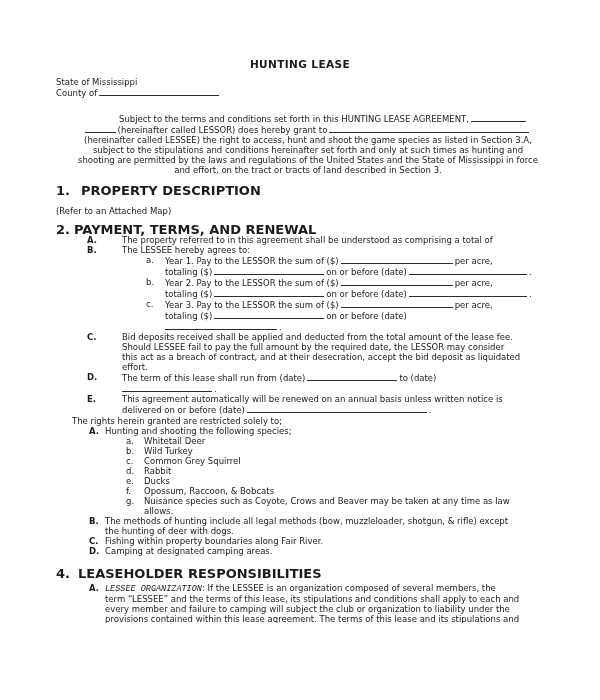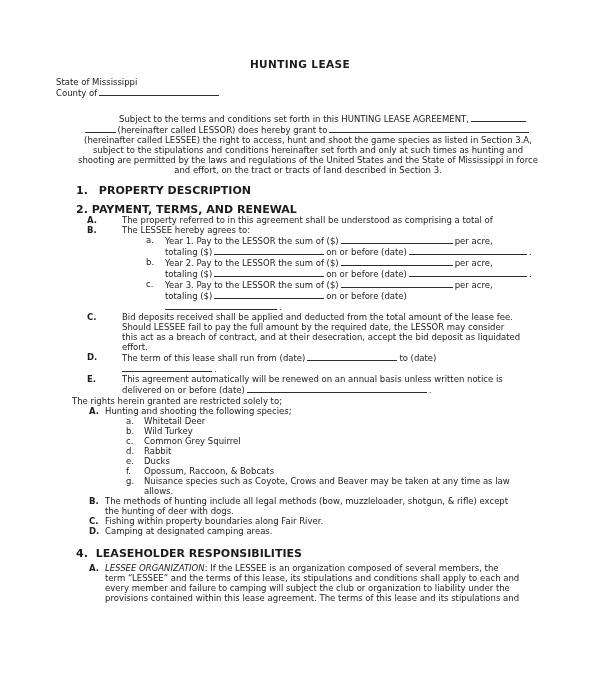--- a/index.html
+++ b/index.html
@@ -5,21 +5,21 @@
   html,body{margin:0;padding:0;background:#ffffff;}
   .pg{
     position:relative;width:600px;height:623px;box-sizing:border-box;
     background:#ffffff;overflow:hidden;
     padding:58px 40px 0 56px;
     font-family:"DejaVu Sans","Liberation Sans",sans-serif;
     font-size:8.5px;line-height:10px;color:#1b1b1b;
   }
   .ln{white-space:nowrap;}
   .ttl{text-align:center;font-weight:bold;font-size:10.5px;line-height:12px;letter-spacing:.4px;margin-right:16px;}
-  .sh{font-weight:bold;font-size:11px;line-height:10px;white-space:nowrap;margin-left:20px;}
+  .sh{font-weight:bold;font-size:13px;line-height:10px;white-space:nowrap;}
   .sh .g4{margin-left:4px;}
   .sh .g8{margin-left:8px;}
   .sh .g11{margin-left:11px;}
   .sh .g13{margin-left:13px;}
   .state{margin-top:7px;}
   .intro{margin-top:15px;text-align:center;}
   .ind{padding-left:31px;}
   .s1h{margin-top:11px;}
   .note{margin-top:10px;}
   .s2h{margin-top:9px;}
@@ -36,21 +36,21 @@
   .liy>.lb{flex:0 0 19px;font-weight:normal;}
   .lis{display:flex;margin-left:21px;}
   .lis>.lb{flex:0 0 18px;font-weight:normal;}
   .lt{flex:1 1 auto;min-width:0;}
   
   .bl{display:inline-block;height:8px;border-bottom:1px solid #2c2c2c;margin:0 2px;vertical-align:baseline;}
   .nl{margin-left:0;}
   .w31{width:31px}.w55{width:55px}.w90{width:90px}.w110{width:110px}
   .w112{width:112px}.w118{width:118px}.w120{width:120px}.w129{width:129px}
   .w180{width:180px}.w200{width:200px}
-  .it{font-style:italic;}
+  .it{font-style:italic;font-family:Liberation Mono, monospace;}
 </style>
 </head>
 <body>
 
 <div class="pg">
 
   <div class="ttl">HUNTING LEASE</div>
 
   <div class="ln state">State of Mississippi</div>
   <div class="ln"><span>County of</span><span class="bl w120"></span></div>
@@ -58,20 +58,21 @@
   <div class="intro">
     <div class="ln ind"><span>Subject to the terms and conditions set forth in this HUNTING LEASE AGREEMENT,</span><span class="bl w55"></span></div>
     <div class="ln"><span class="bl w31 nl"></span><span>(hereinafter called LESSOR) does hereby grant to</span><span class="bl w200"></span></div>
     <div class="ln">(hereinafter called LESSEE) the right to access, hunt and shoot the game species as listed in Section 3.A,</div>
     <div class="ln">subject to the stipulations and conditions hereinafter set forth and only at such times as hunting and</div>
     <div class="ln">shooting are permitted by the laws and regulations of the United States and the State of Mississippi in force</div>
     <div class="ln">and effort, on the tract or tracts of land described in Section 3.</div>
   </div>
 
   <div class="sh s1h"><span>1.</span><span class="g11">PROPERTY DESCRIPTION</span></div>
+  <div class="ln note">(Refer to an Attached Map)</div>
 
   <div class="sh s2h"><span>2.</span><span class="g4">PAYMENT, TERMS, AND RENEWAL</span></div>
 
   <div class="li">
     <span class="lb">A.</span>
     <div class="lt">
       <div class="ln">The property referred to in this agreement shall be understood as comprising a total of</div>
     </div>
   </div>
 

